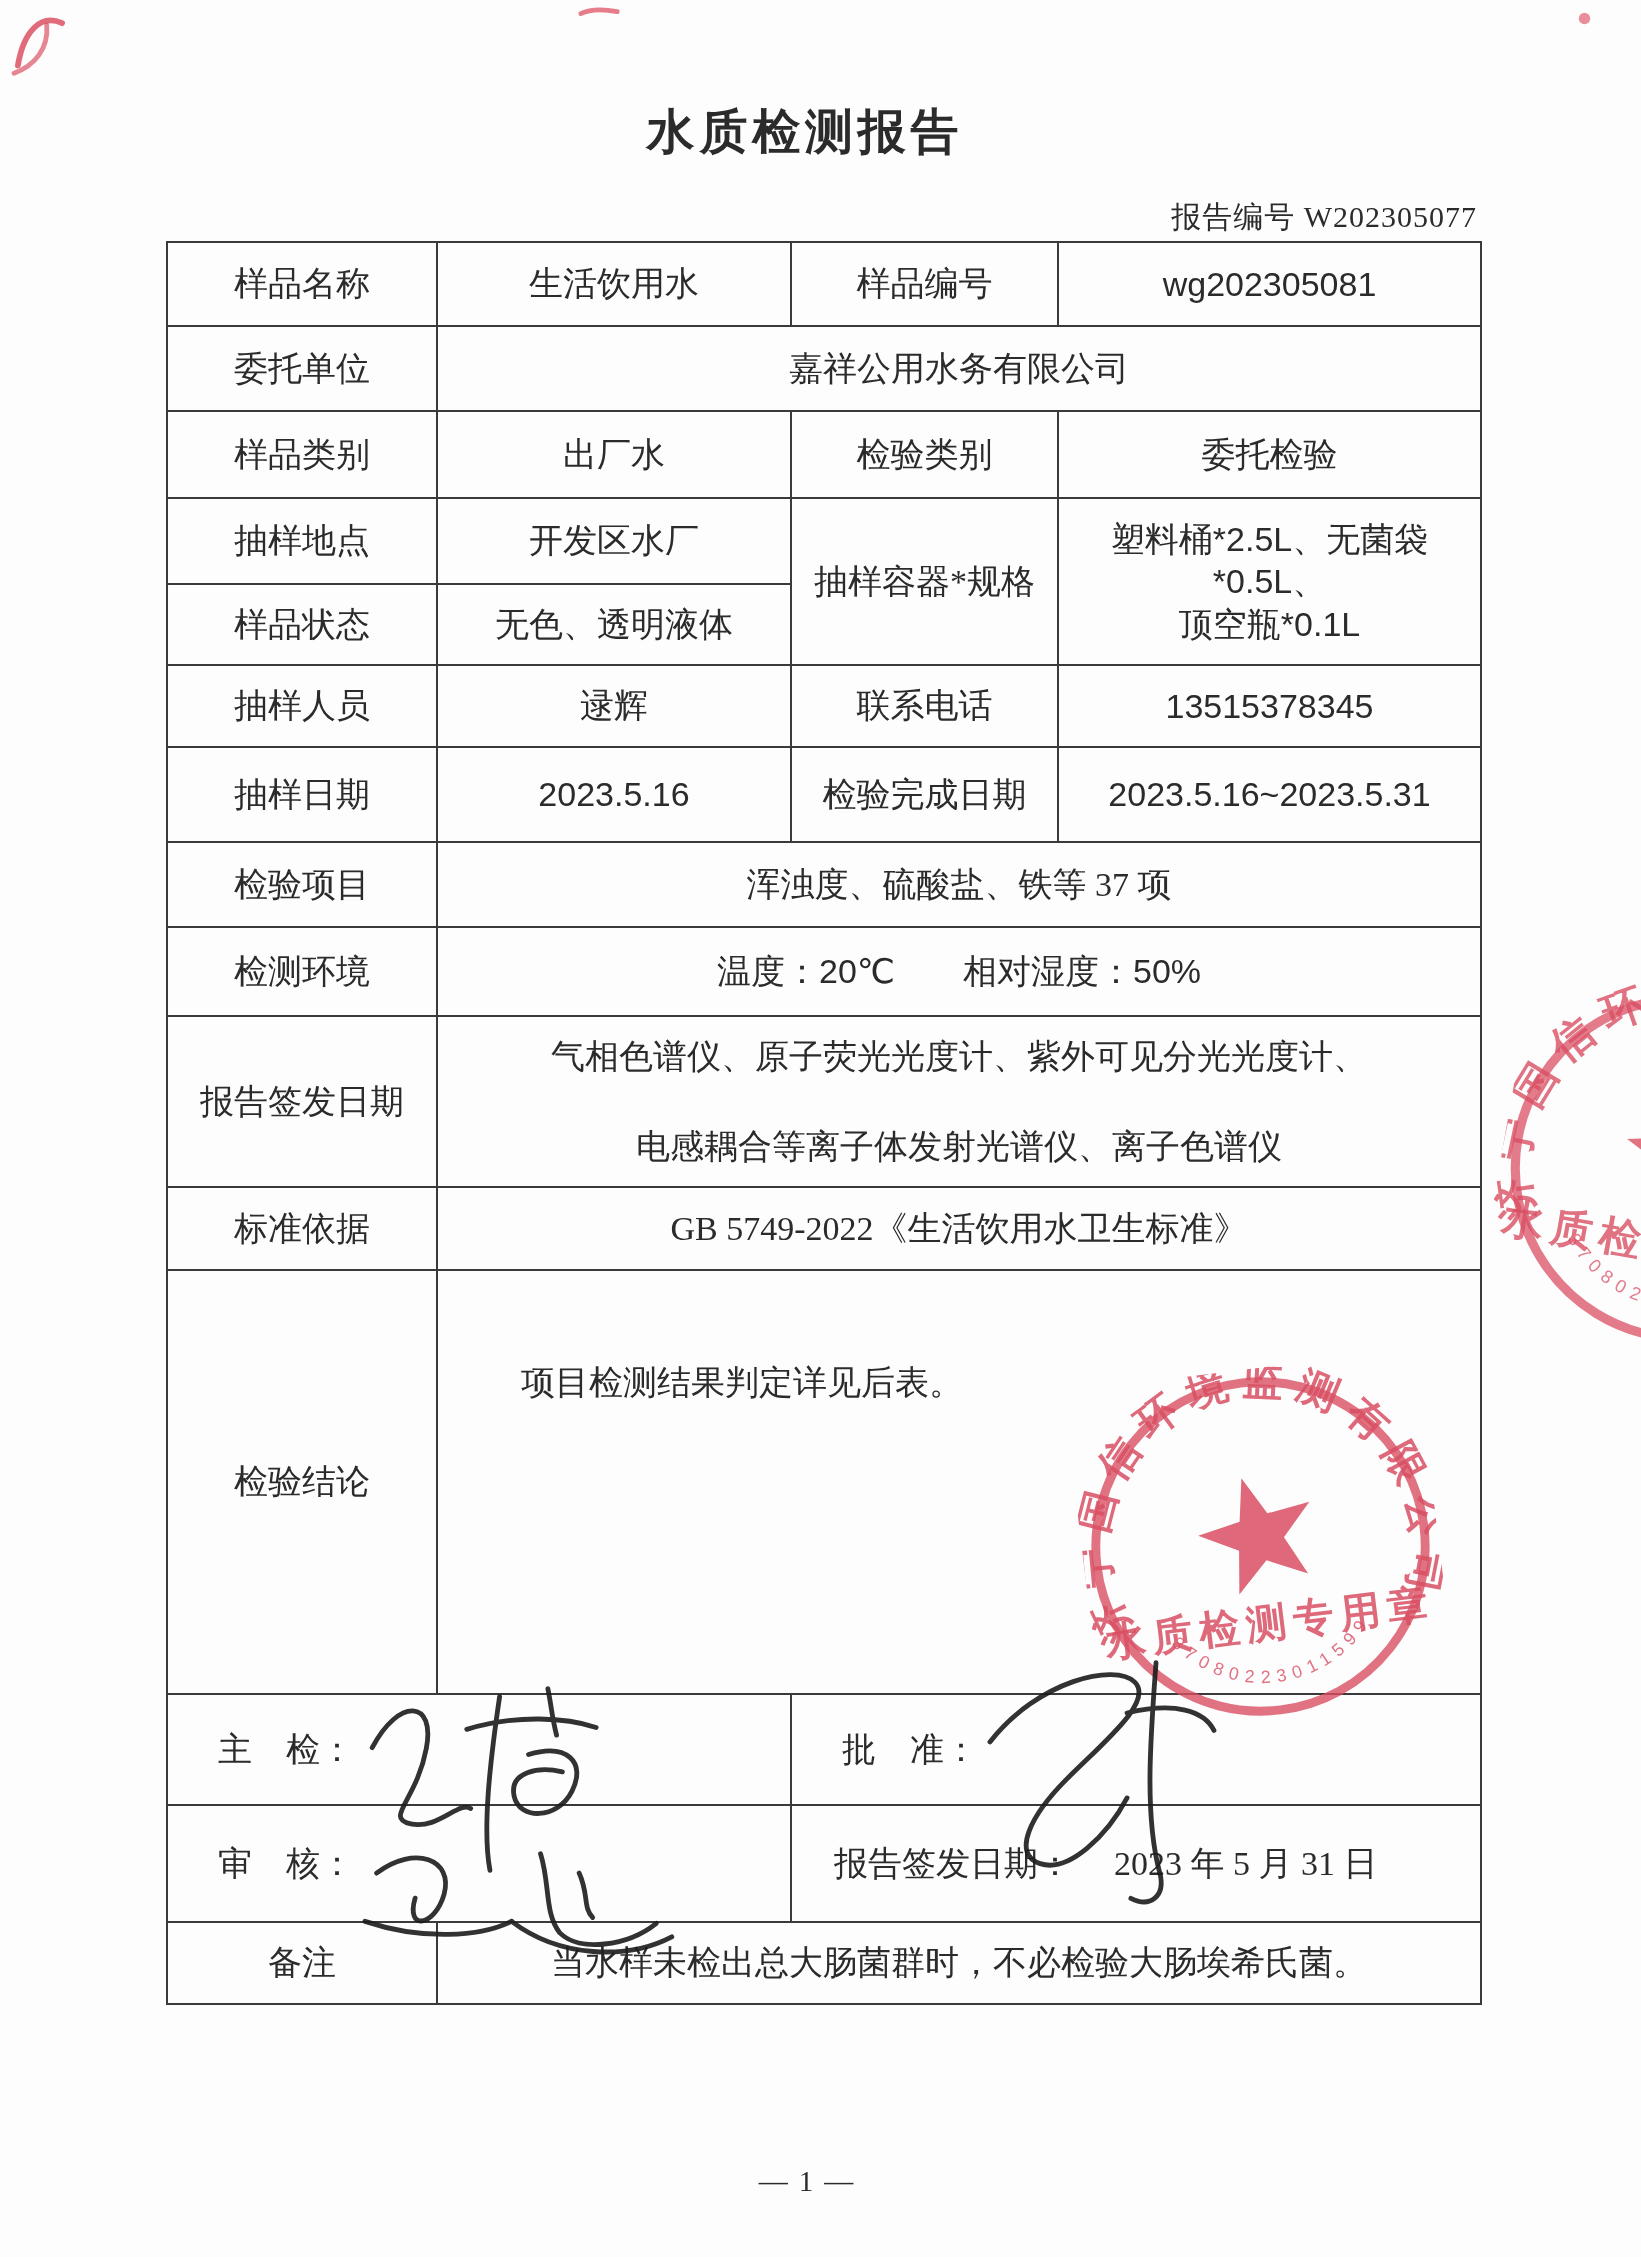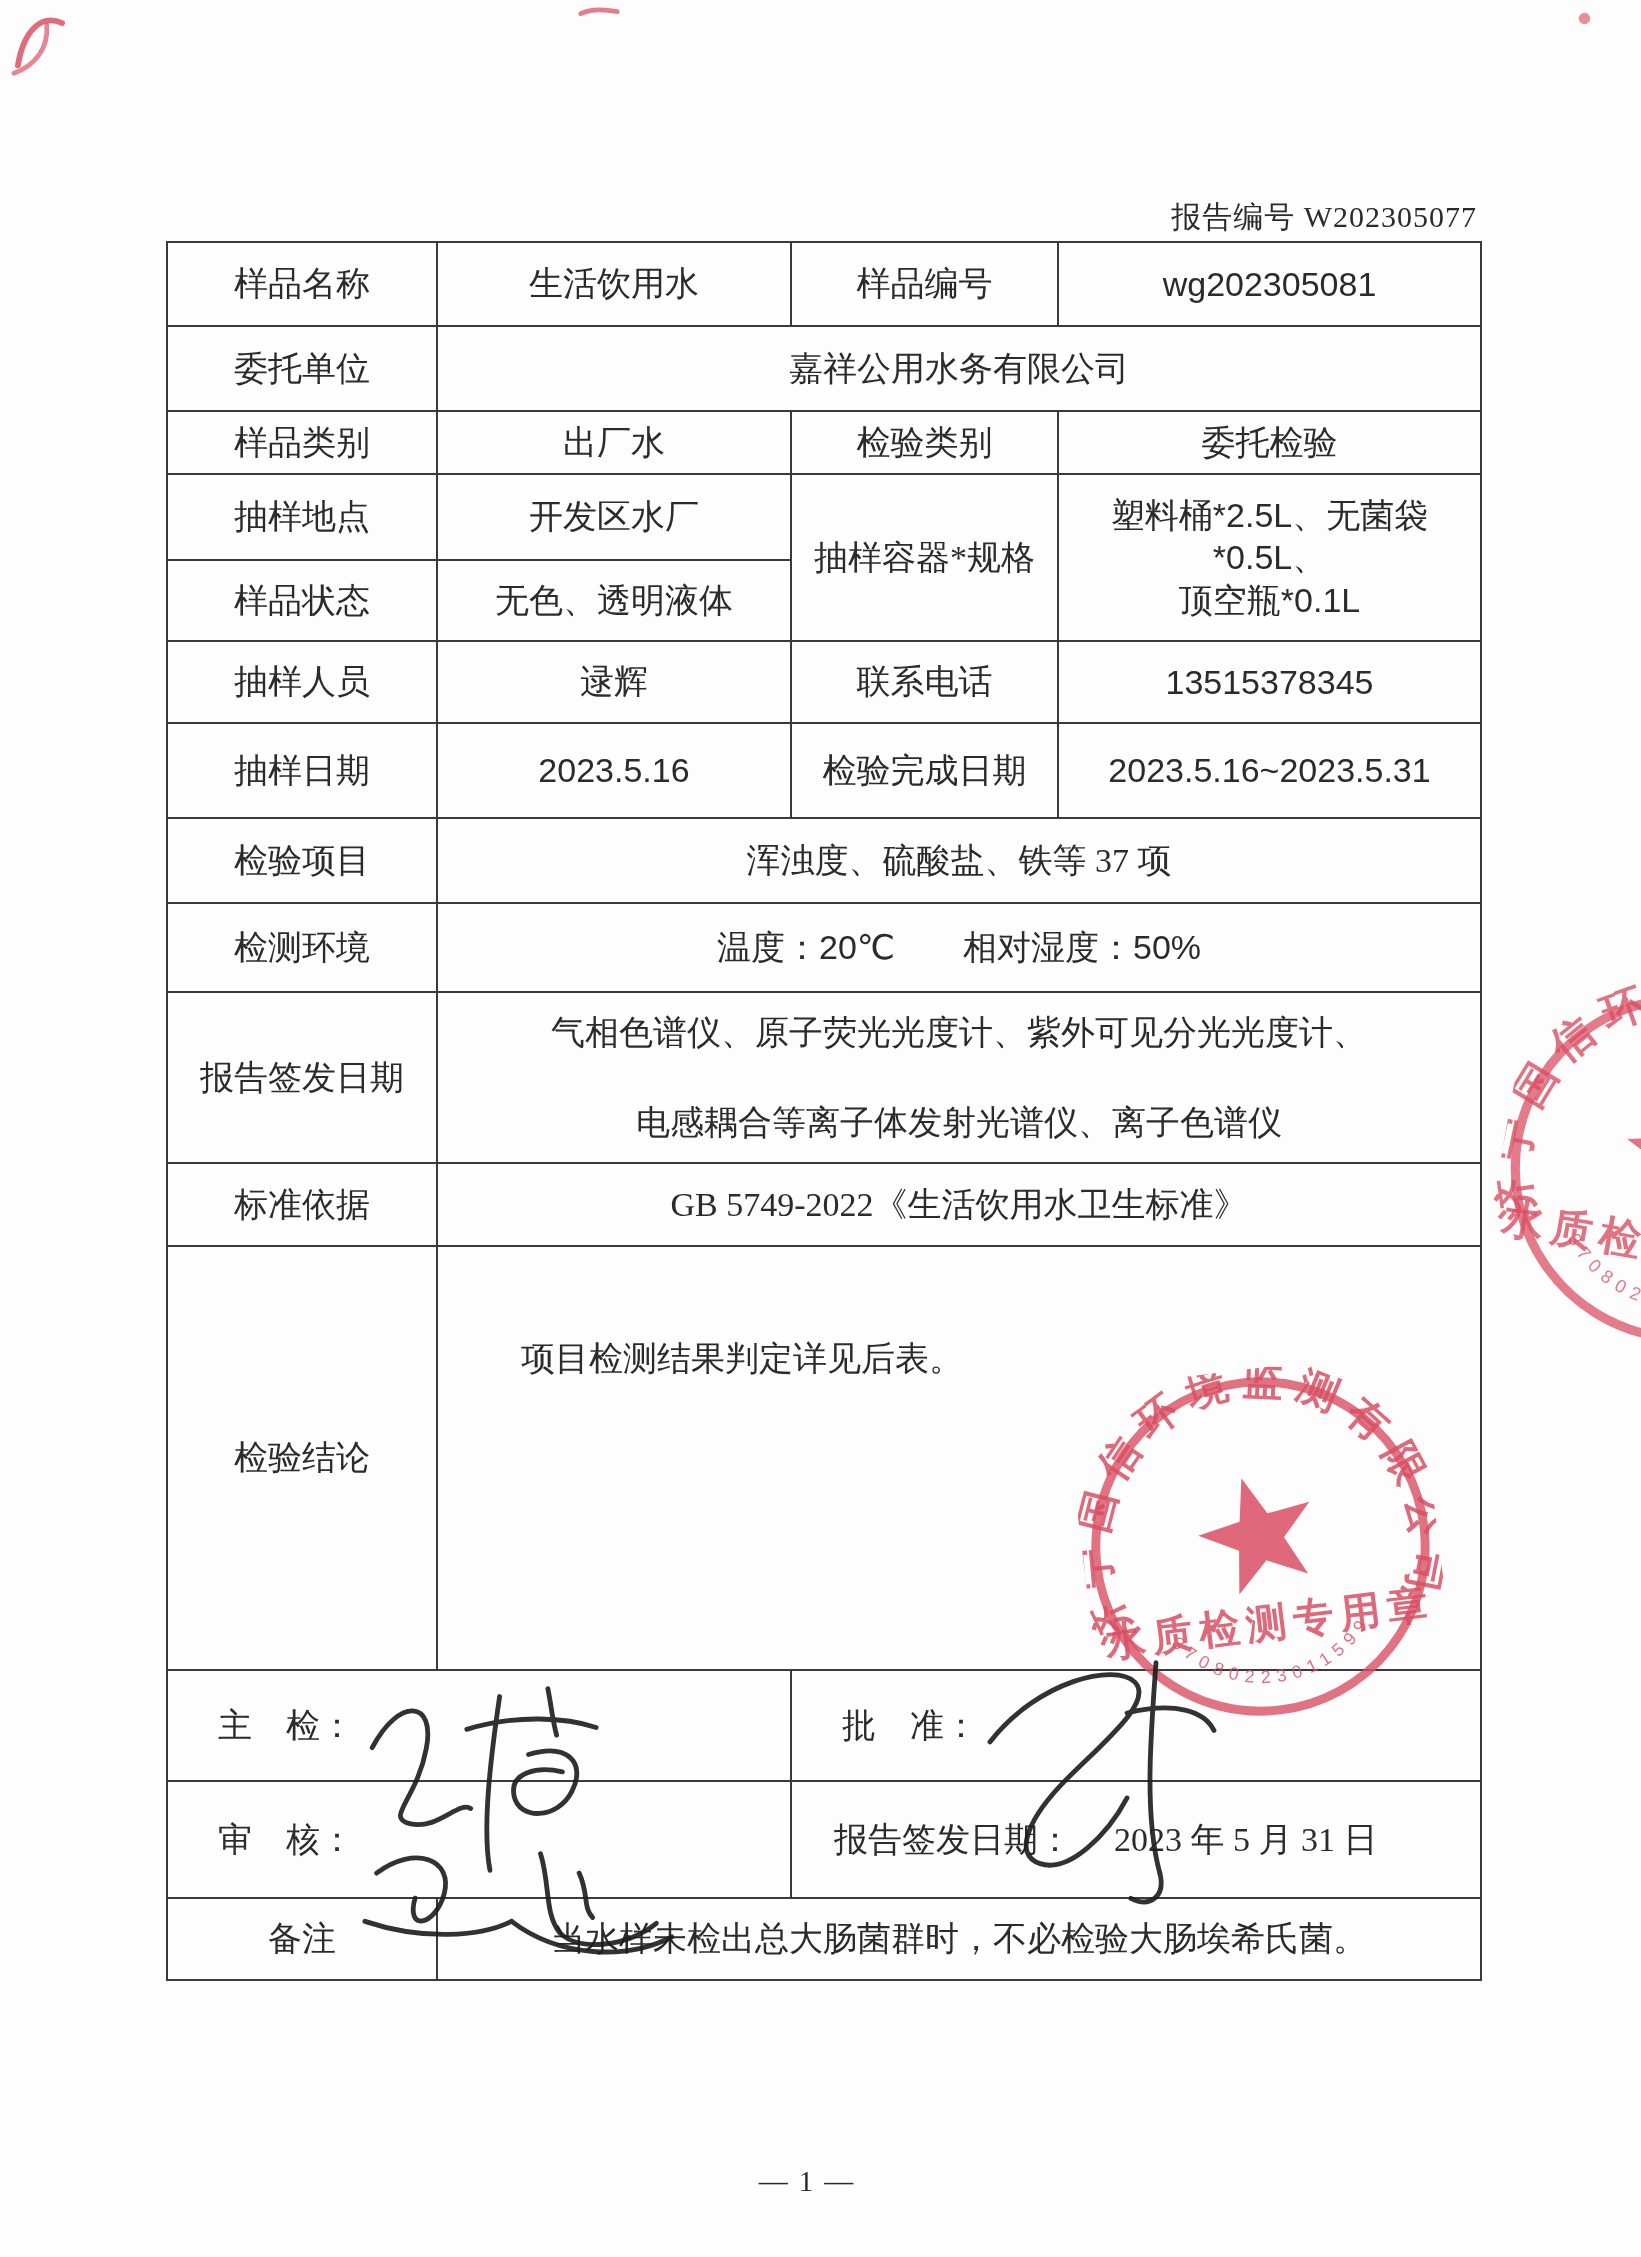--- a/index.html
+++ b/index.html
@@ -56,20 +56,21 @@
     <path d="M12,66 C18,30 36,12 58,22" stroke="rgba(219,70,90,0.8)" stroke-width="6" fill="none" stroke-linecap="round"></path>
     <path d="M8,74 C30,66 44,48 42,24" stroke="rgba(219,70,90,0.65)" stroke-width="5" fill="none" stroke-linecap="round"></path>
   </svg>
   <svg class="artifact" style="left:577px; top:3.9px;" width="44" height="15.4" viewBox="0 0 46 16">
     <path d="M4,10 C16,4 32,6 42,8" stroke="rgba(219,70,90,0.7)" stroke-width="5" fill="none" stroke-linecap="round"></path>
   </svg>
   <svg class="artifact" style="left:1574px; top:7.7px;" width="21" height="21" viewBox="0 0 22 22">
     <circle cx="11" cy="11" r="6" fill="rgba(219,70,90,0.6)"></circle>
   </svg>
 
+  <div class="title">水质检测报告</div>
   <div class="report-no">
     <span>报告编号</span>
     <span> </span>
     <span>W202305077</span>
   </div>
 
   <table class="report">
     <colgroup>
         <col style="width:270px">
         <col style="width:354px">
@@ -83,21 +84,21 @@
       <td>生活饮用水</td>
       <td>样品编号</td>
       <td class="sans">wg202305081</td>
     </tr>
 
     <tr style="height:85px">
       <td>委托单位</td>
       <td colspan="3">嘉祥公用水务有限公司</td>
     </tr>
 
-    <tr style="height:63px">
+    <tr style="height:87px">
       <td>样品类别</td>
       <td>出厂水</td>
       <td>检验类别</td>
       <td>委托检验</td>
     </tr>
 
     <tr style="height:86px">
       <td>抽样地点</td>
       <td>开发区水厂</td>
       <td rowspan="2">抽样容器*规格</td>

